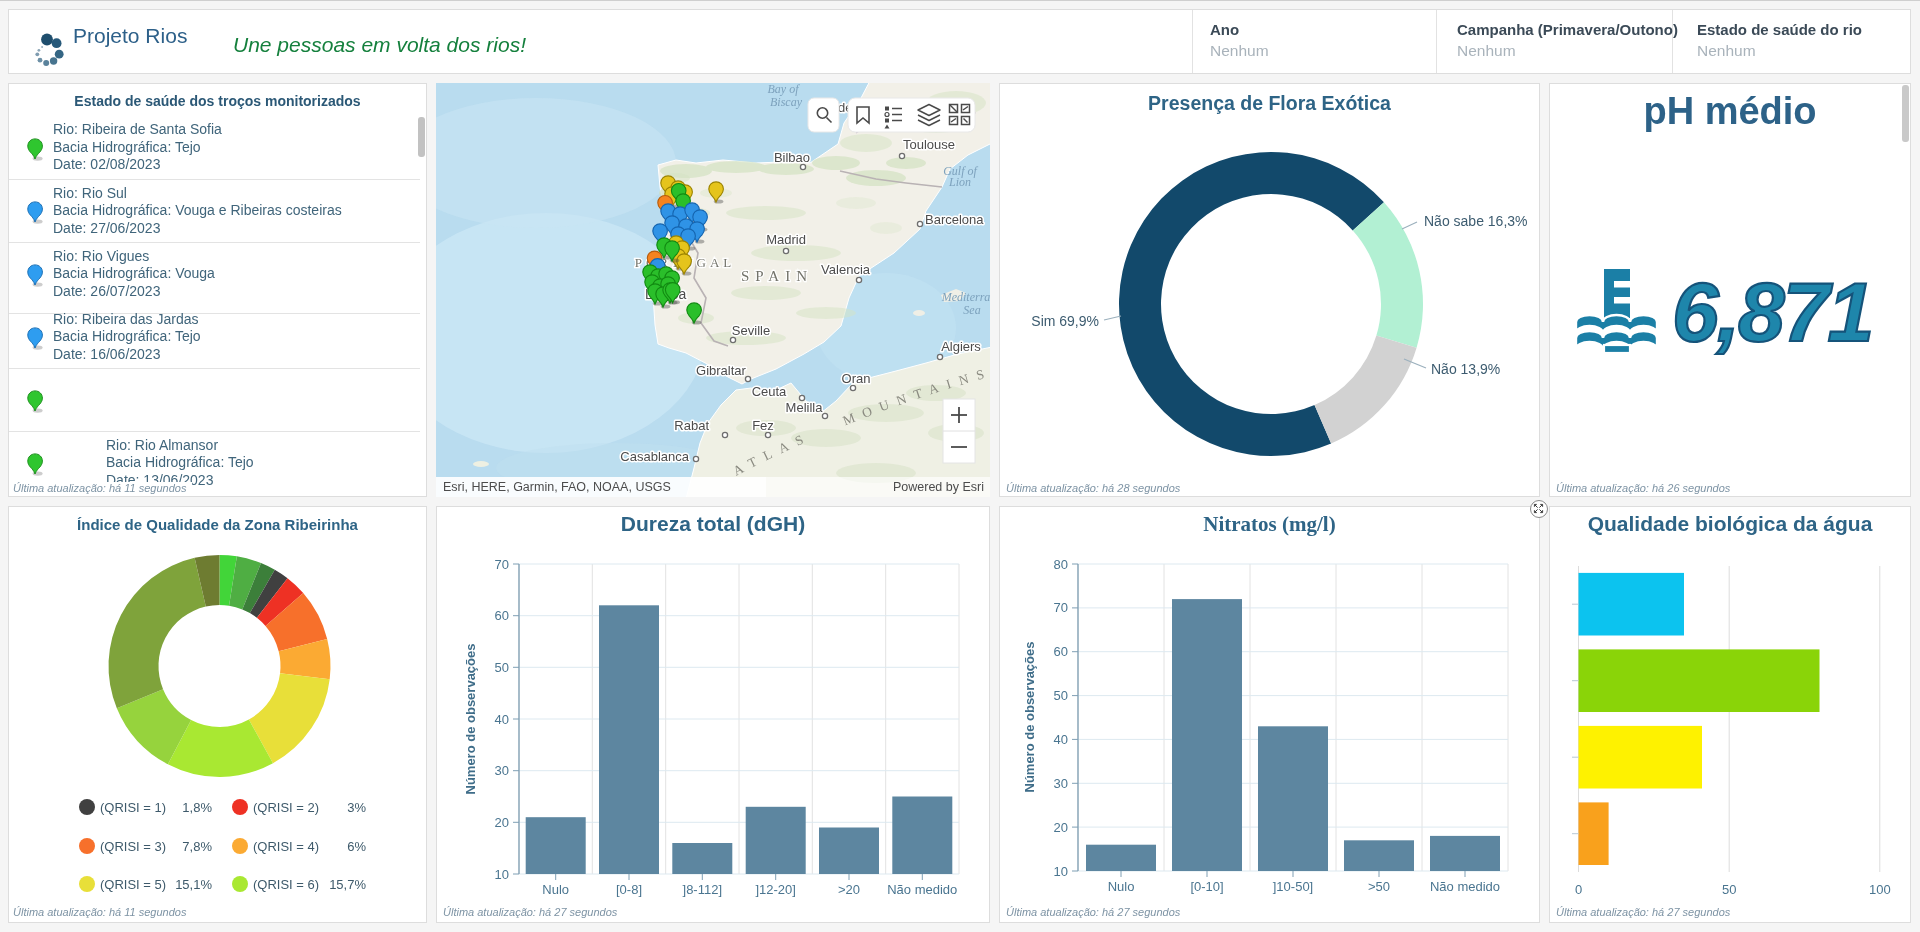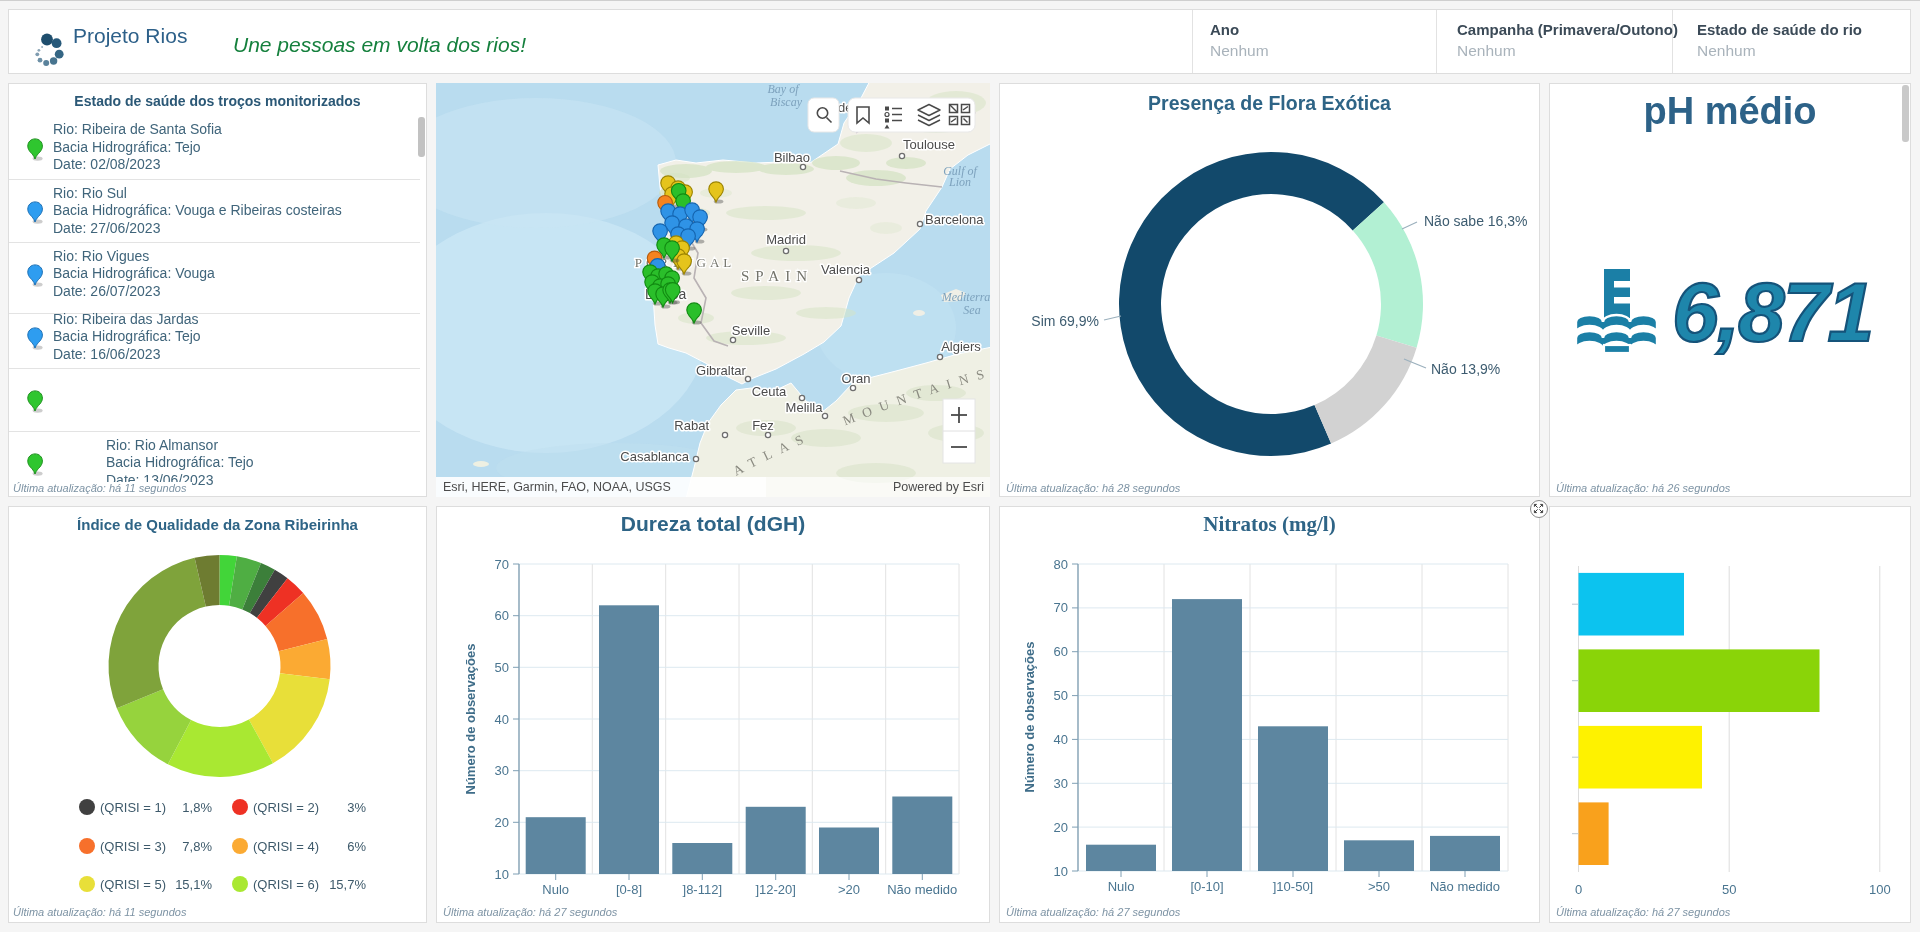--- a/index.html
+++ b/index.html
@@ -583,20 +583,21 @@
 <text x="207.0" y="384" text-anchor="middle" class="tick">[0-10]</text>
 <text x="293.0" y="384" text-anchor="middle" class="tick">]10-50]</text>
 <text x="379.0" y="384" text-anchor="middle" class="tick">&gt;50</text>
 <text x="465.0" y="384" text-anchor="middle" class="tick">Não medido</text>
     <text x="34" y="210" class="axtitle" transform="rotate(-90 34 210)" text-anchor="middle">Número de observações</text>
   </svg>
   <div class="footer" style="left:6px; top:399px;">Última atualização: há 27 segundos</div>
 </div>
 
 <div class="panel" style="left:1549px; top:506px; width:362px; height:417px;">
+  <div class="ptitle" style="top:5px; font-size:21px;">Qualidade biológica da água</div>
   <svg style="position:absolute; left:0; top:0;" width="360" height="415" viewBox="0 0 360 415">
     <line x1="28.5" y1="59" x2="28.5" y2="365" stroke="#dcdcdc" stroke-width="1"></line>
 <line x1="179.2" y1="59" x2="179.2" y2="365" stroke="#dcdcdc" stroke-width="1"></line>
 <line x1="329.8" y1="59" x2="329.8" y2="365" stroke="#dcdcdc" stroke-width="1"></line>
     <rect x="28.5" y="65.9" width="105.5" height="62.6" fill="#0cc3ef"></rect>
 <rect x="28.5" y="142.4" width="241.0" height="62.6" fill="#8ad408"></rect>
 <rect x="28.5" y="218.9" width="123.5" height="62.6" fill="#fef200"></rect>
 <rect x="28.5" y="295.4" width="30.1" height="62.6" fill="#f9a11c"></rect>
     <line x1="22" y1="97.2" x2="28.5" y2="97.2" stroke="#b8c8d4" stroke-width="1"></line>
 <line x1="22" y1="173.7" x2="28.5" y2="173.7" stroke="#b8c8d4" stroke-width="1"></line>

